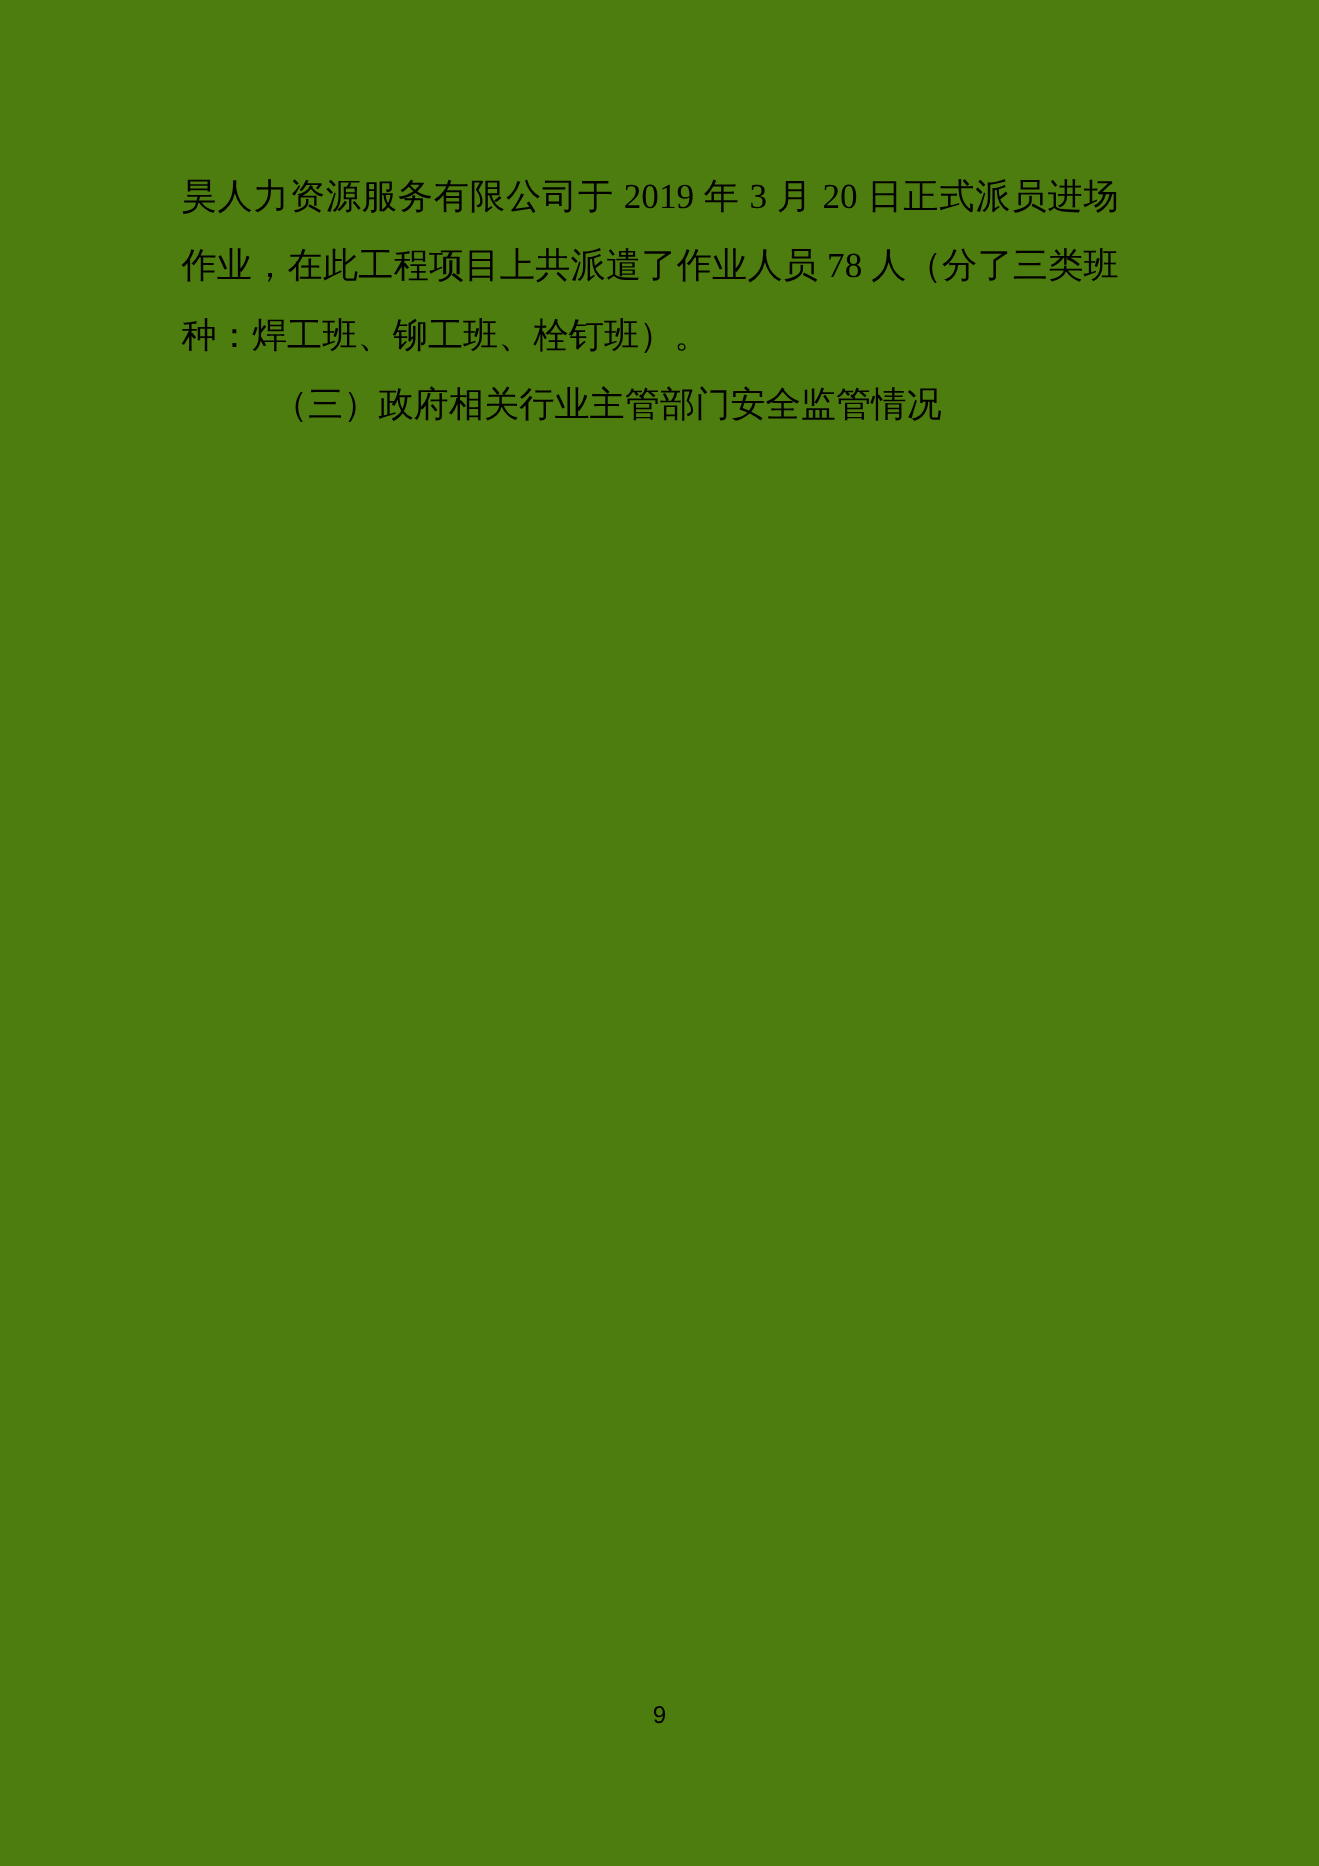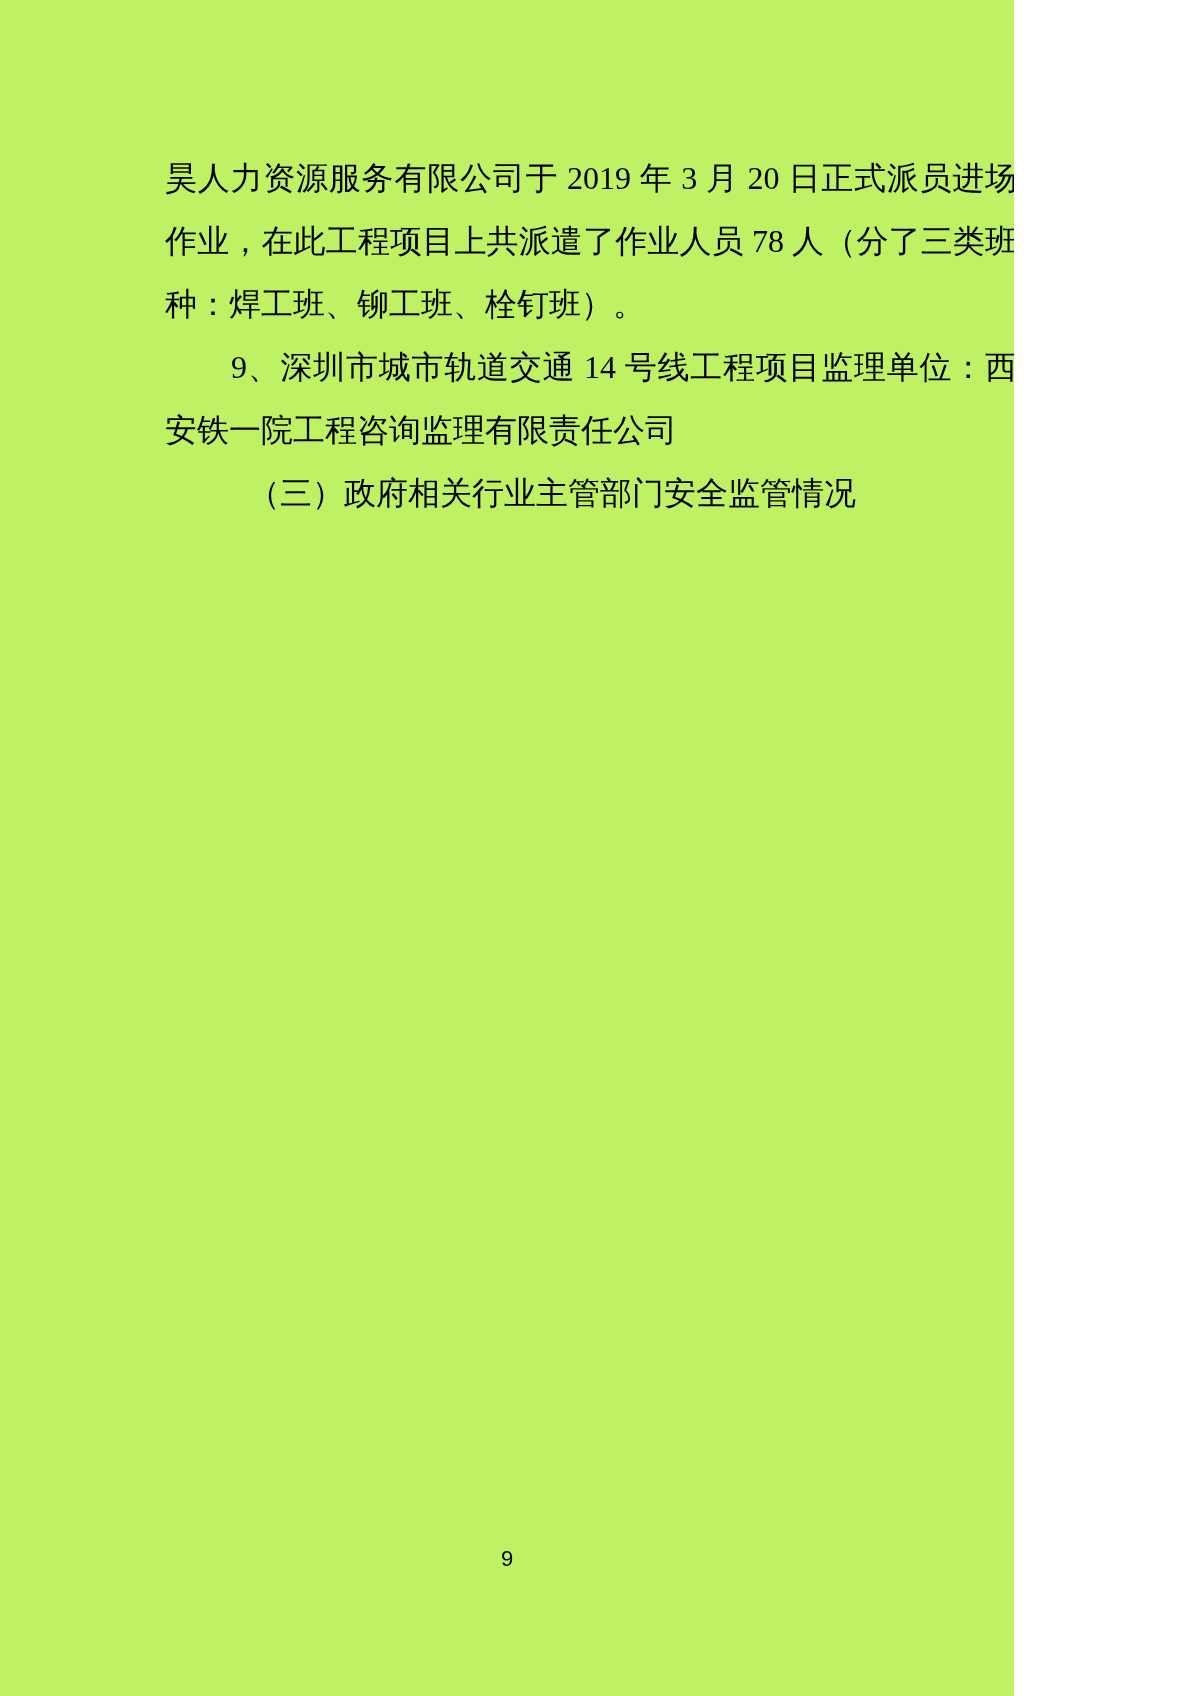--- a/index.html
+++ b/index.html
@@ -2,23 +2,23 @@
 <html><head>
 <meta charset="utf-8">
 <style>
   html, body {
     margin: 0;
     padding: 0;
     background: #ffffff;
   }
   .page {
     position: relative;
-    width: 1014px;
+    width: 1199px;
     height: 1696px;
-    background: #bef264;
+    background: #4d7c0f;
     overflow: hidden;
     font-family: "Liberation Serif", "DejaVu Serif", serif;
     color: #000000;
   }
   .doc-content {
     position: absolute;
     left: 165px;
     top: 147px;
     width: 852px;
     font-size: 32px;
@@ -49,21 +49,20 @@
     color: #000000;
   }
 </style>
 </head>
 <body>
 
 <div class="page">
 
   <div class="doc-content">
     <p class="continuation">昊人力资源服务有限公司于 2019 年 3 月 20 日正式派员进场作业，在此工程项目上共派遣了作业人员 78 人（分了三类班种：焊工班、铆工班、栓钉班）。</p>
-    <p class="num-heading">9、深圳市城市轨道交通 14 号线工程项目监理单位：西安铁一院工程咨询监理有限责任公司</p>
     <p>（三）政府相关行业主管部门安全监管情况</p>
   </div>
 
   <div class="page-footer">
     <span>9</span>
   </div>
 
 </div>
 
 </body></html>

